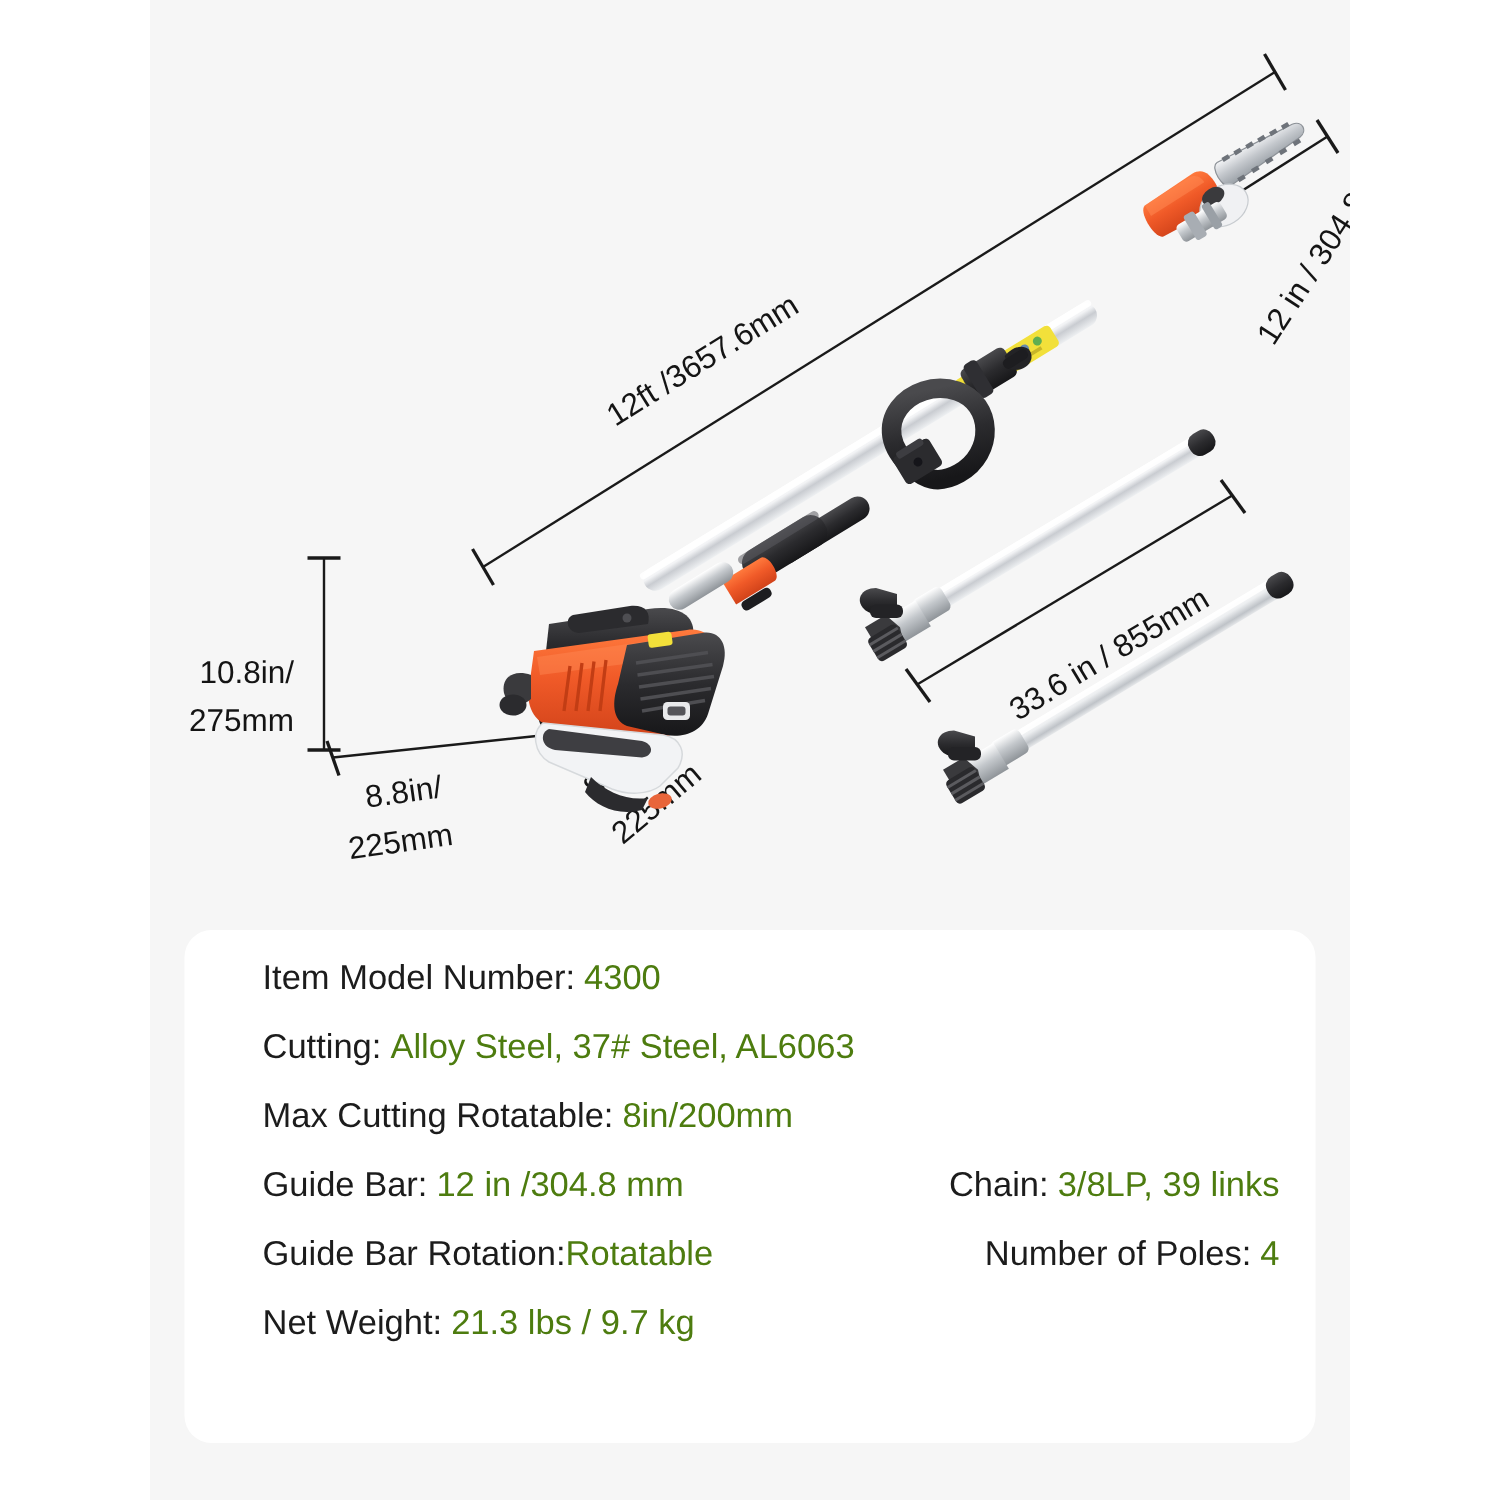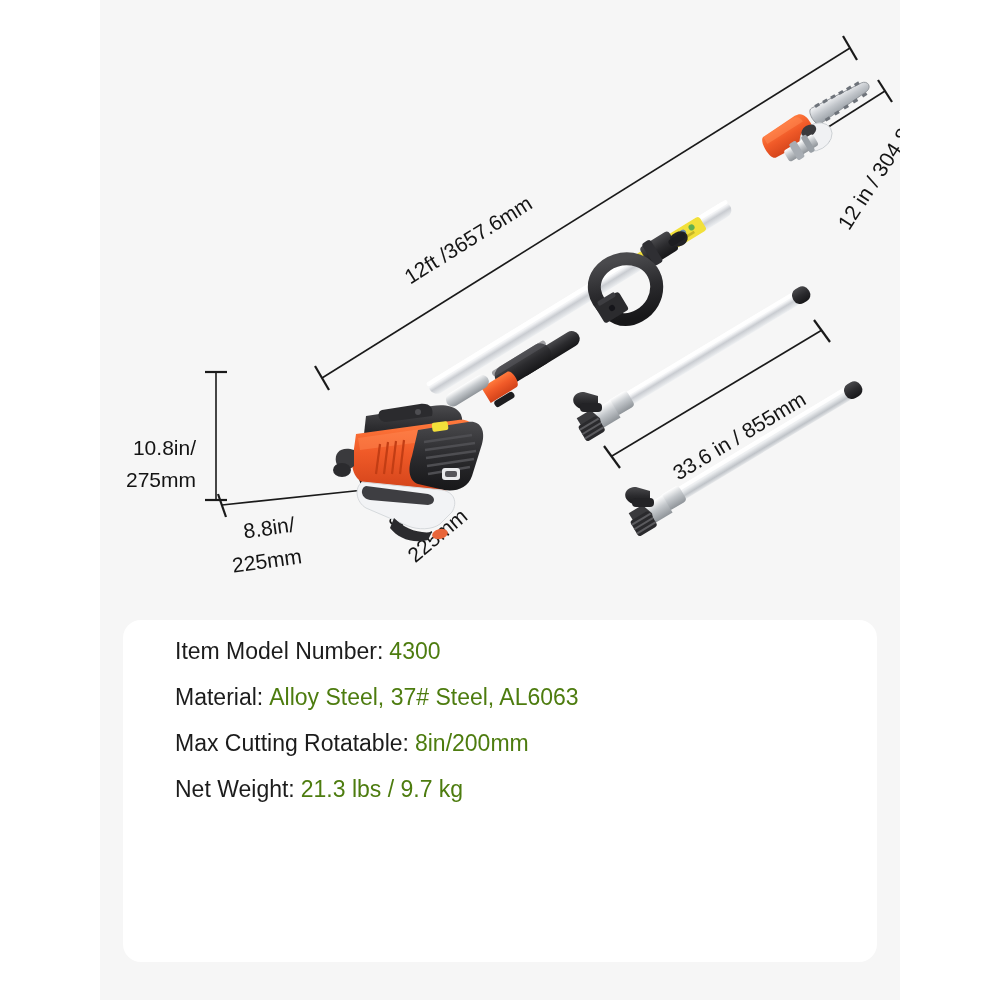--- a/index.html
+++ b/index.html
@@ -397,34 +397,54 @@
 
         <div class="spec-row">
           <div class="spec-cell">
             <span class="spec-label">Item Model Number:</span>
             <span class="spec-value">4300</span>
           </div>
         </div>
 
         <div class="spec-row">
           <div class="spec-cell">
-            <span class="spec-label">Material:</span>
+            <span class="spec-label">Cutting:</span>
             <span class="spec-value">Alloy Steel, 37# Steel, AL6063</span>
           </div>
         </div>
 
         <div class="spec-row">
           <div class="spec-cell">
             <span class="spec-label">Max Cutting Rotatable:</span>
             <span class="spec-value">8in/200mm</span>
           </div>
         </div>
 
 
-
+        <div class="spec-row">
+          <div class="spec-cell">
+            <span class="spec-label">Guide Bar:</span>
+            <span class="spec-value">12 in /304.8 mm</span>
+          </div>
+          <div class="spec-cell col2">
+            <span class="spec-label">Chain:</span>
+            <span class="spec-value">3/8LP, 39 links</span>
+          </div>
+        </div>
+
+        <div class="spec-row">
+          <div class="spec-cell">
+            <span class="spec-label">Guide Bar Rotation:</span>
+            <span class="spec-value tight">Rotatable</span>
+          </div>
+          <div class="spec-cell col2">
+            <span class="spec-label">Number of Poles:</span>
+            <span class="spec-value">4</span>
+          </div>
+        </div>
 
         <div class="spec-row">
           <div class="spec-cell">
             <span class="spec-label">Net Weight:</span>
             <span class="spec-value">21.3 lbs / 9.7 kg</span>
           </div>
         </div>
 
       </div>
     </div>

